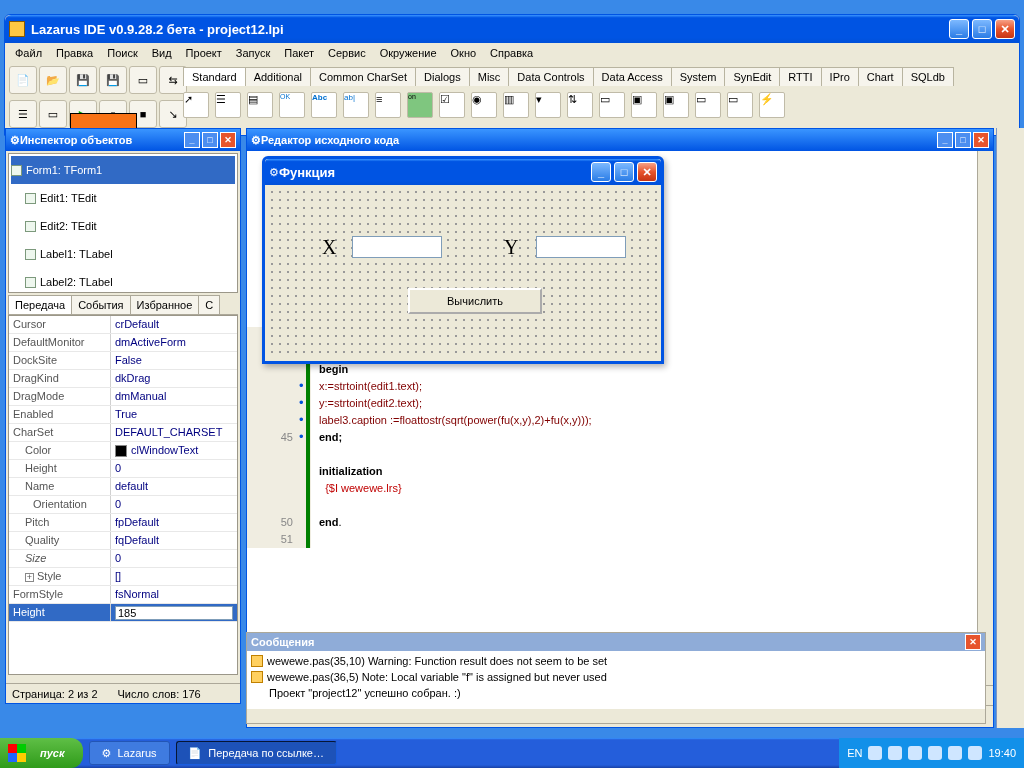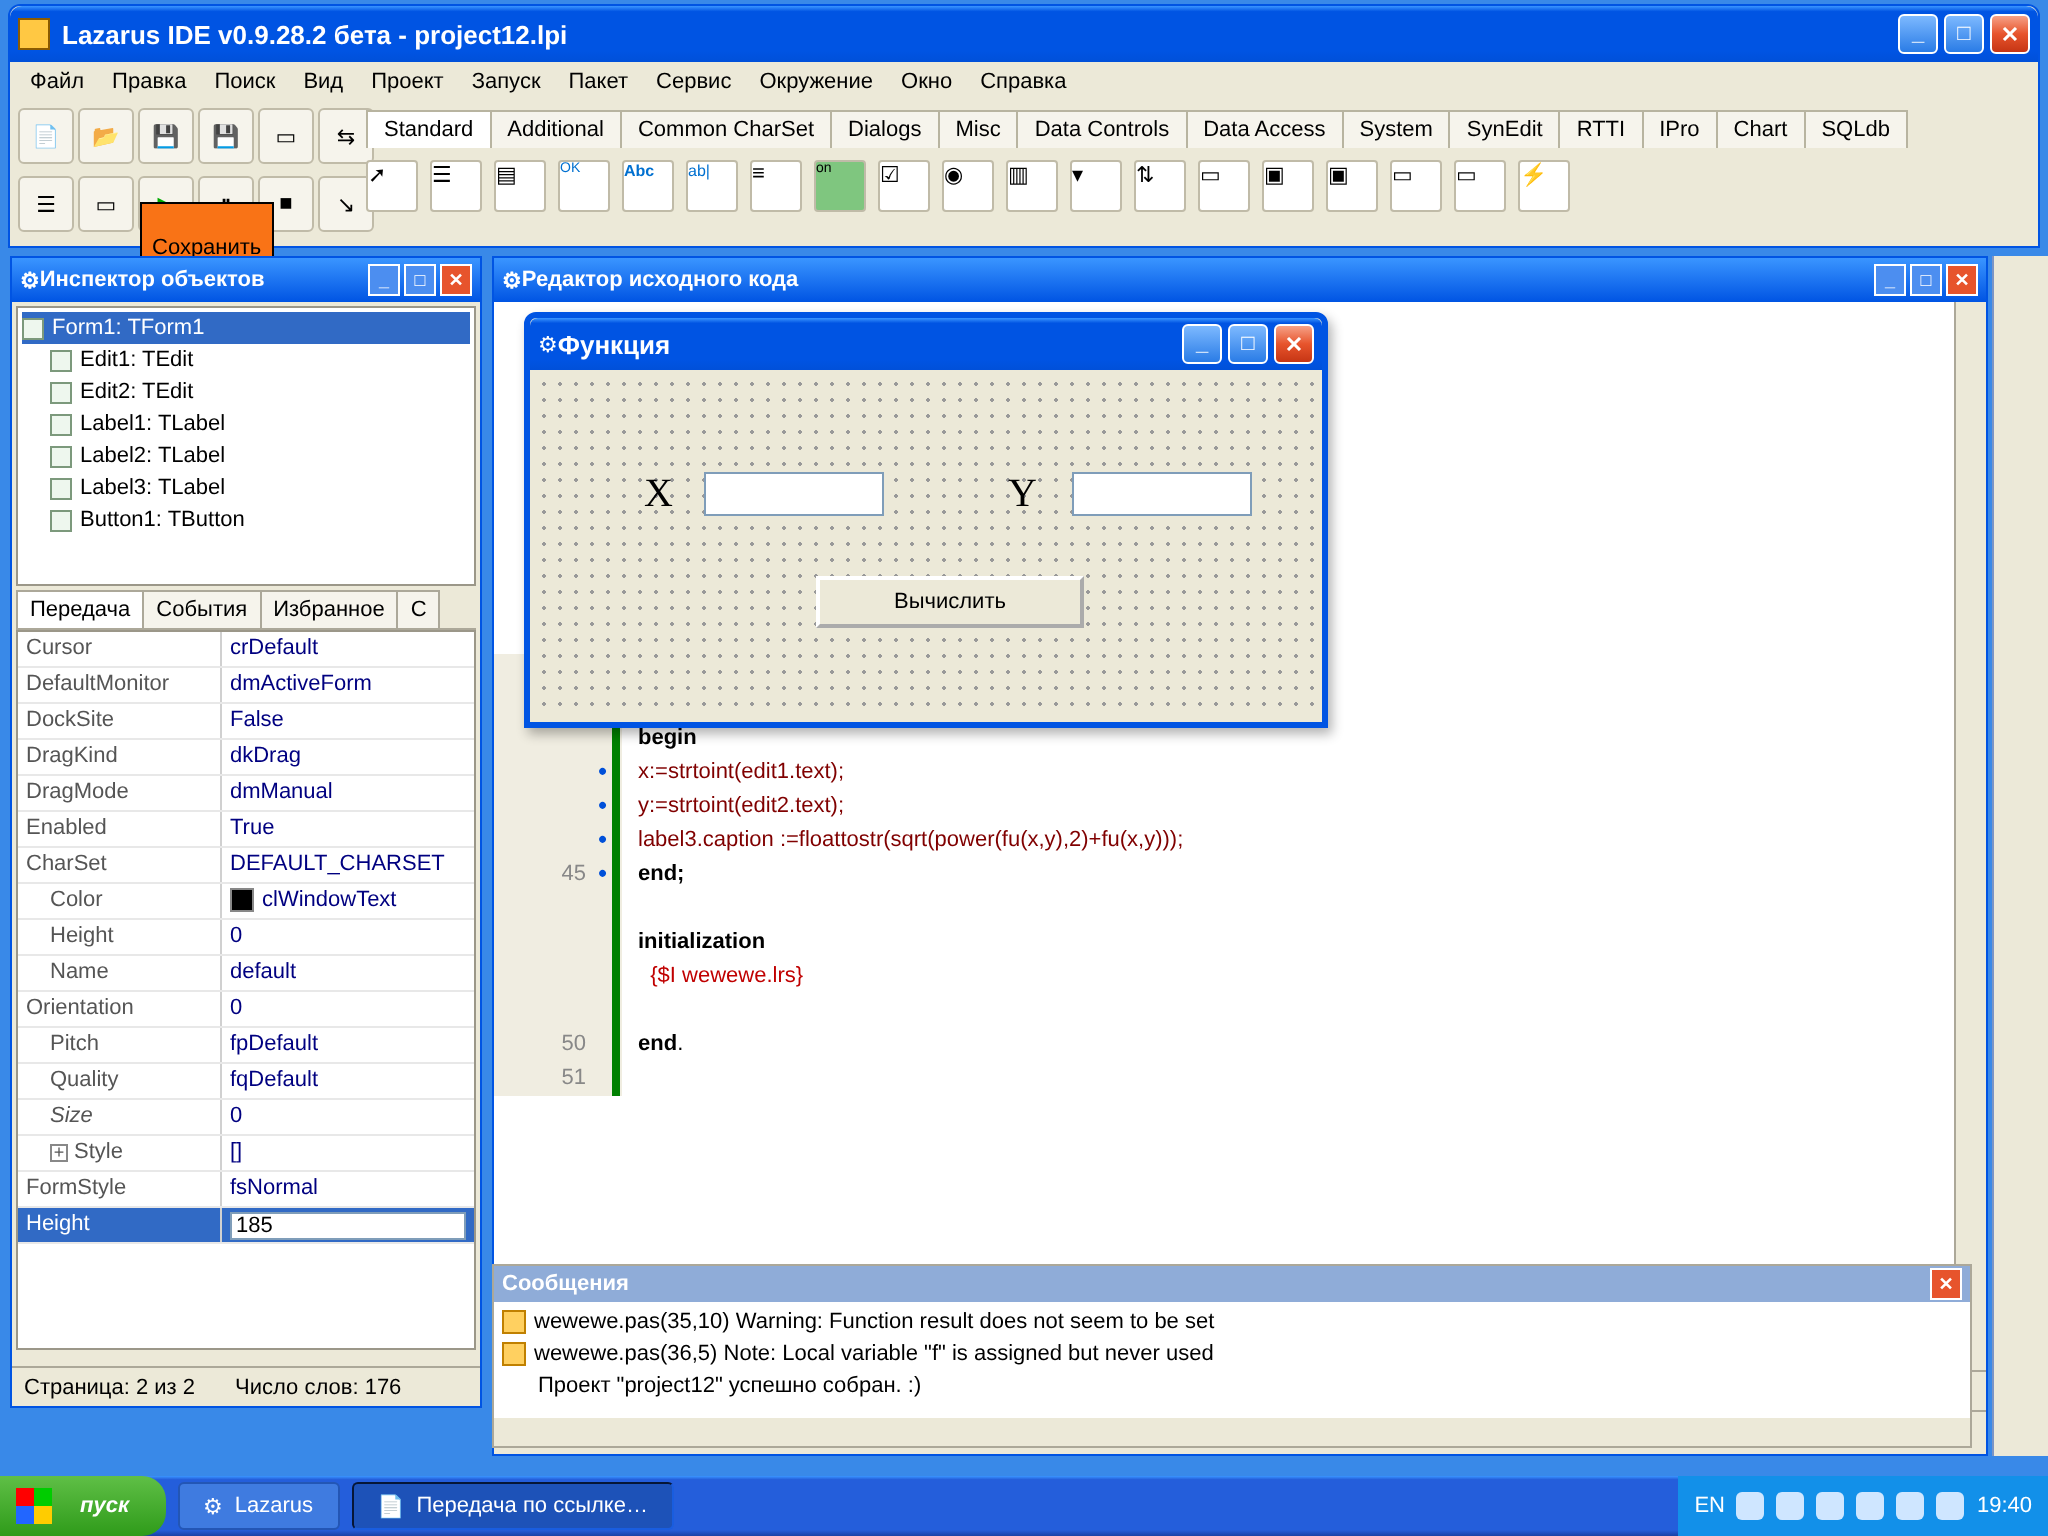--- a/index.html
+++ b/index.html
@@ -1,19 +1,19 @@
 <!DOCTYPE html>
 <html><head>
 <meta charset="utf-8">
 <style>
   * { box-sizing: border-box; margin: 0; padding: 0; font-family: Tahoma, sans-serif; font-size: 11px; }
   body { width: 1024px; height: 768px; overflow: hidden; background: #3989e8; position: relative; }
 
   
-  .main-window { position: absolute; left: 4px; top: 2px; width: 1016px; height: 122px; background: #ece9d8; border: 1px solid #0054e3; border-radius: 6px 6px 0 0; }
+  .main-window { position: absolute; left: 4px; top: 14px; width: 1016px; height: 122px; background: #ece9d8; border: 1px solid #0054e3; border-radius: 6px 6px 0 0; }
   .title-bar { height: 28px; background: linear-gradient(#3a95ff,#0054e3 10%,#0054e3 80%,#0050d9); color: #fff; display: flex; align-items: center; padding: 0 4px; border-radius: 6px 6px 0 0; }
   .title-bar .tb-icon { width: 16px; height: 16px; background:#ffc843; margin-right:6px; border:1px solid #8a5a00; }
   .title-bar .title-text { flex: 1; font-weight: bold; font-size: 13px; }
   .win-btns { display:flex; gap:3px; }
   .win-btn { width: 20px; height: 20px; background: linear-gradient(#7db9ff,#2a7ce6); border: 1px solid #fff; border-radius: 3px; color:#fff; display:flex; align-items:center; justify-content:center; font-weight:bold; font-size:11px;}
   .win-btn.close { background: linear-gradient(#f6a187,#e7542c,#c63514); }
   .menubar { height: 20px; background:#ece9d8; display:flex; padding:2px 4px; gap:2px; }
   .menubar span { padding:2px 6px; cursor:default;}
   .toolbar-row { display:flex; height:34px; padding:2px 4px; gap:2px; align-items:center;}
   .tbtn { width:28px; height:28px; border:1px solid #c0bba8; background:#f6f4ec; display:flex; align-items:center; justify-content:center; border-radius:3px;}
@@ -24,21 +24,21 @@
   .palette .pbtn { width:26px; height:26px; border:1px solid #c0bba8; background:#fff;  border-radius:2px;}
   .tooltip { position:absolute; left:65px; top:98px; background:#f97316; border:1px solid #000; padding:16px 5px; font-size:11px; color:#000;}
 
   
   .oi-window { position:absolute; left:5px; top:128px; width:236px; height:576px; background:#ece9d8; border:1px solid #0054e3; }
   .oi-title { height:22px; background:linear-gradient(#3a95ff,#0054e3); color:#fff; display:flex; align-items:center; padding:0 4px; font-weight:bold;}
   .oi-title .t { flex:1;}
   .smallbtn { width:16px; height:16px; background:#4c8ef0; border:1px solid #fff; margin-left:2px; color:#fff; display:flex;align-items:center;justify-content:center; font-size:9px; font-weight:bold;}
   .smallbtn.red { background:#e7542c;}
   .tree { background:#fff; border:1px solid #9b9789; margin:2px; height:140px; overflow:auto; padding:2px;}
-  .tree-item { display:flex; align-items:center; height:16px; padding-left:14px;}
+  .tree-item { display:flex; align-items:center; height:28px; padding-left:14px;}
   .tree-item.root { padding-left:0;}
   .tree-item.sel { background:#316ac5; color:#fff;}
   .tree-item .sq { width:11px; height:11px; border:1px solid #7c997c; margin-right:4px;  background:#eef7ee;}
   .prop-tabs { display:flex; border-bottom:1px solid #aca899; margin:2px 2px 0 2px;}
   .prop-tabs .ptab { padding:3px 6px; border:1px solid #aca899; border-bottom:none; background:#f6f4ec; margin-right:-1px;}
   .prop-tabs .ptab.active { background:#fff;}
   .prop-grid { background:#fff; border:1px solid #9b9789; margin:0 2px 2px 2px; height:360px; overflow:auto;}
   .prop-row { display:flex; height:18px; border-bottom:1px solid #e8e8e8;}
   .prop-row .k { width:102px; padding:2px 4px; border-right:1px solid #d0d0d0; color:#555555;}
   .prop-row .v { flex:1; padding:2px 4px; color:#000080;}
@@ -291,21 +291,21 @@
       </div>
       <div class="prop-row">
         <div class="k" style="padding-left: 16px;">Height</div>
         <div class="v">0</div>
       </div>
       <div class="prop-row">
         <div class="k" style="padding-left: 16px;">Name</div>
         <div class="v">default</div>
       </div>
       <div class="prop-row">
-        <div class="k" style="padding-left: 4px;">Orientation</div>
+        <div class="k" style="padding-left: 24px;">Orientation</div>
         <div class="v">0</div>
       </div>
       <div class="prop-row">
         <div class="k" style="padding-left: 16px;">Pitch</div>
         <div class="v">fpDefault</div>
       </div>
       <div class="prop-row">
         <div class="k" style="padding-left: 16px;">Quality</div>
         <div class="v">fqDefault</div>
       </div>

